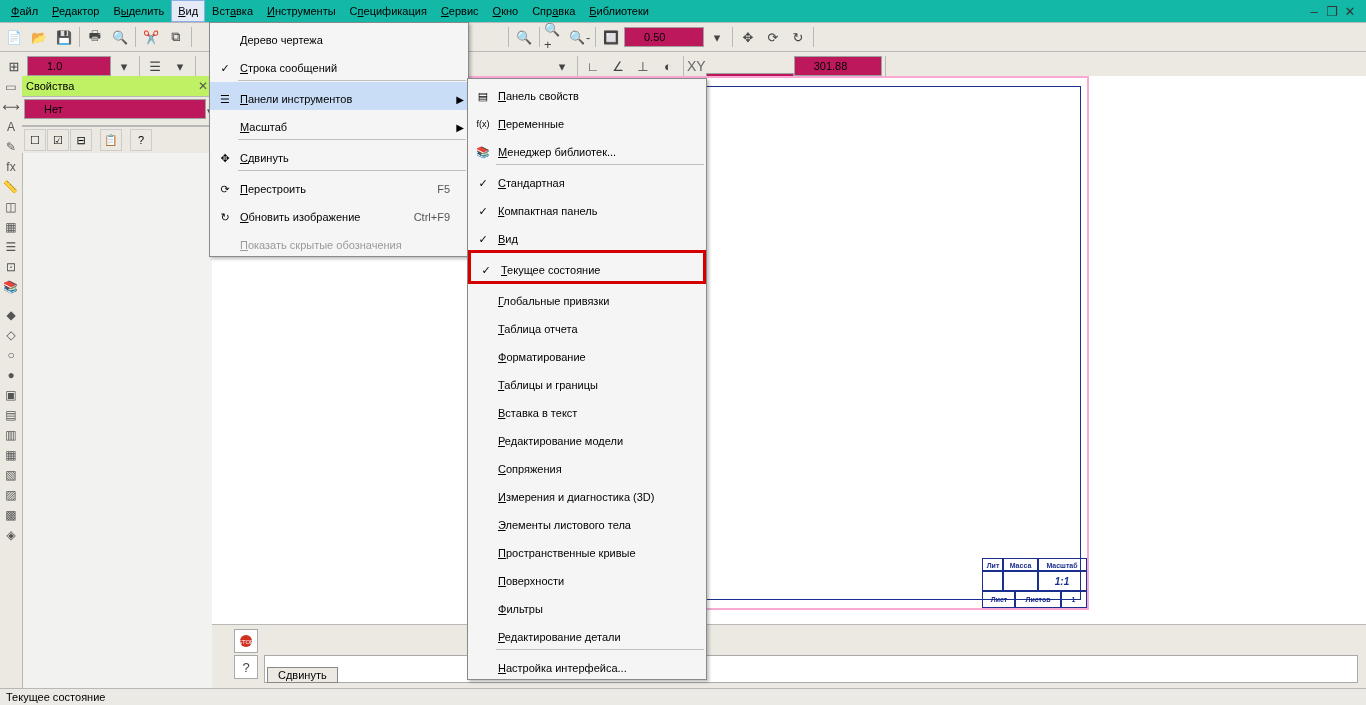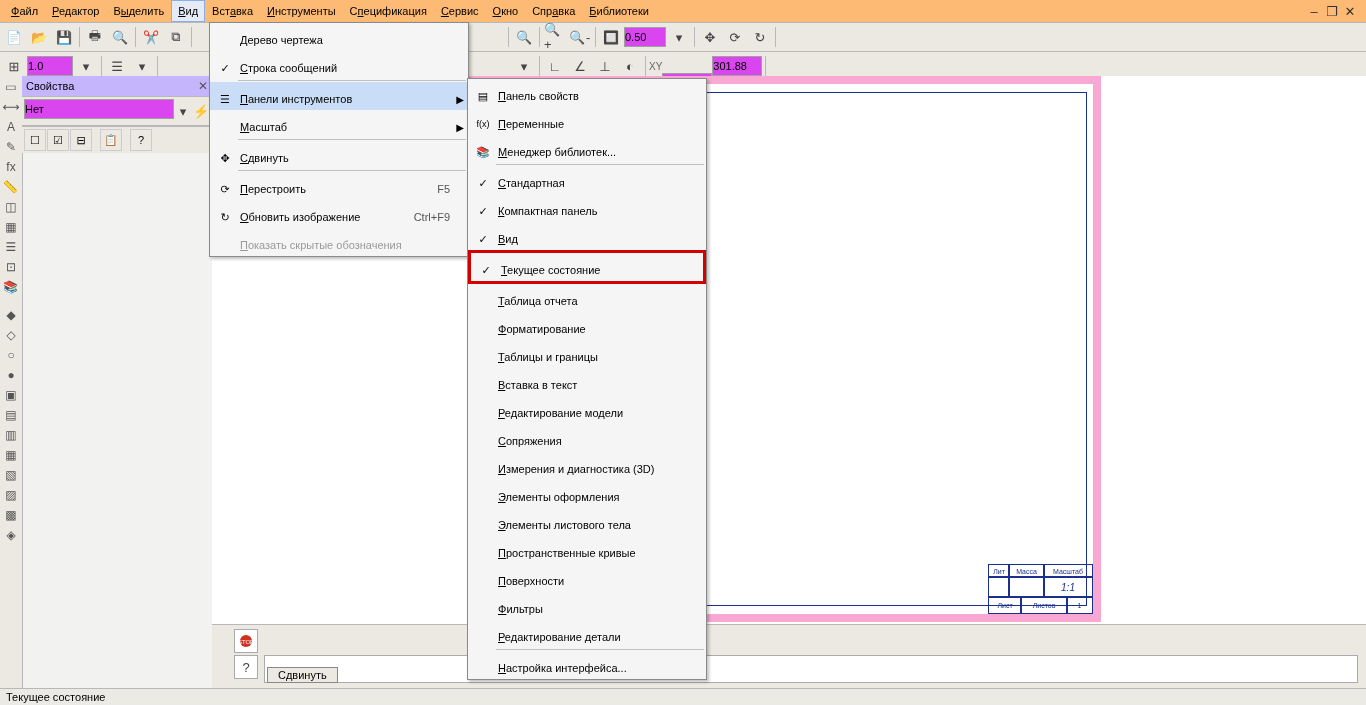--- a/index.html
+++ b/index.html
@@ -1,45 +1,45 @@
 <!DOCTYPE html>
 <html><head>
 <meta charset="utf-8">
 <style>
 html,body{margin:0;padding:0;font-family:Tahoma,Arial,sans-serif;font-size:11px;background:#f2f2f1;color:#000;width:1366px;height:705px;overflow:hidden;}
-.menubar{display:flex;align-items:center;height:22px;padding:0 4px;border-bottom:1px solid #b8b8b8;background:#fdba74;}
+.menubar{display:flex;align-items:center;height:22px;padding:0 4px;border-bottom:1px solid #b8b8b8;background:#14b8a6;}
 .menubar .mi{padding:2px 7px;height:18px;line-height:18px;cursor:default;}
 .menubar .mi.active{background:#e4ebf6;border:1px solid #8caee6;padding:1px 6px;}
 .winctl{margin-left:auto;display:flex;gap:2px;padding-right:4px;font-family:Arial;font-size:13px;color:#333;}
 .winctl span{width:16px;text-align:center;}
 .tb-row{display:flex;align-items:center;height:28px;border-bottom:1px solid #b8b8b8;background:#ece9e2;padding:0 2px;gap:1px;}
 .tb-btn{width:22px;height:22px;border:1px solid transparent;display:flex;align-items:center;justify-content:center;font-size:13px;color:#444;}
 .tb-btn svg{width:16px;height:16px;}
 .sep{width:1px;height:20px;background:#b8b8b8;margin:0 2px;}
-.tb-input{height:18px;border:1px solid #a0a0a0;background:#d946ef;font-size:11px;padding:0 0;}
+.tb-input{height:18px;border:1px solid #a0a0a0;background:#be185d;font-size:11px;padding:0 19px;}
 .dropdown{position:absolute;background:#f5f5f5;border:1px solid #8a8a8a;box-shadow:2px 2px 3px rgba(0,0,0,0.25);z-index:100;}
 .dd-item{display:flex;align-items:center;height:22px;padding:6px 18px 0 4px;cursor:default;position:relative;}
 .dd-item.highlight{background:#c9ddf6;}
 .dd-item .ic{width:22px;height:22px;display:flex;align-items:center;justify-content:center;flex-shrink:0;}
 .dd-item .lbl{flex:1;padding-left:4px;white-space:nowrap;}
 .dd-item .shortcut{color:#555;padding-left:20px;}
 .dd-item .arrow{position:absolute;right:4px;font-size:10px;}
 .dd-item.disabled{color:#9a9a9a;}
 .dd-sep{height:1px;background:#c0c0c0;margin:1px 2px 1px 28px;}
 .check{font-size:11px;color:#000;}
 .redbox{border:3px solid #d40000;}
-.panel-title{background:#c4b5fd;border-bottom:1px solid #b8b8b8;font-size:11px;padding:2px 4px;height:16px;display:flex;align-items:center;}
+.panel-title{background:#bef264;border-bottom:1px solid #b8b8b8;font-size:11px;padding:2px 4px;height:16px;display:flex;align-items:center;}
 .panel-title .x{margin-left:auto;font-size:12px;color:#555;}
 .side-tools{position:absolute;left:0;top:76px;width:22px;bottom:16px;background:#ece9e2;border-right:1px solid #b8b8b8;display:flex;flex-direction:column;gap:2px;padding-top:2px;align-items:center;}
 .side-tools .t{width:18px;height:18px;display:flex;align-items:center;justify-content:center;font-size:12px;color:#555;}
 .props-panel{position:absolute;left:22px;top:76px;width:190px;background:#fff;border-right:1px solid #b8b8b8;}
 .props-bar{display:flex;gap:1px;padding:2px;background:#ece9e2;border-top:1px solid #b8b8b8;}
 .props-bar .pb{width:20px;height:20px;border:1px solid #ccc;display:flex;align-items:center;justify-content:center;font-size:11px;}
 .canvas{position:absolute;left:212px;right:0;top:76px;bottom:80px;background:#fff;}
-.drawframe{position:absolute;left:255px;top:0;width:618px;height:530px;border:8px solid #f9a8d4;}
+.drawframe{position:absolute;left:255px;top:0;width:618px;height:530px;border:2px solid #f9a8d4;font-weight:bold;}
 .drawframe .inner{position:absolute;left:12px;top:8px;right:6px;bottom:8px;border:1px solid #1b2f8f;}
 .titleblock{position:absolute;right:0;bottom:0;width:105px;height:50px;}
 .titleblock div{border:1px solid #1b2f8f;position:absolute;font-size:7px;color:#1b2f8f;display:flex;align-items:center;justify-content:center;}
 .bottombar{position:absolute;left:212px;right:0;bottom:16px;height:64px;background:#ece9e2;border-top:1px solid #b8b8b8;}
 .statusbar{position:absolute;left:0;right:0;bottom:0;height:16px;background:#eceae5;border-top:1px solid #b8b8b8;font-size:11px;padding:0 6px;line-height:16px;}
 u.mn{text-decoration:underline;}
 </style>
 </head>
 <body>
 
@@ -102,21 +102,21 @@
   <div style="width:350px"></div>
 
   <div class="tb-btn">▾</div>
   <div class="sep"></div>
   <div class="tb-btn">∟</div>
   <div class="tb-btn">∠</div>
   <div class="tb-btn">⊥</div>
   <div class="tb-btn">◐</div>
   <div class="sep"></div>
   <div style="display:flex;align-items:center;">
-    <span style="font-size:10px;color:#666;">XY</span>
+    <span style="font-size:14px;color:#666;">XY</span>
     <input class="tb-input" style="width: 48px; margin-top: 34px;" value="-61.647">
     <input class="tb-input" style="width: 48px;" value="301.88">
   </div>
   <div class="sep"></div>
 </div>
 
 <div class="side-tools">
   <div class="t">▭</div>
   <div class="t">⟷</div>
   <div class="t">A</div>
@@ -277,20 +277,24 @@
       <span class="lbl"><u class="mn">В</u>ид</span>
     </div>
     <div class="dd-item redbox">
       <span class="ic">
         <span class="check">✓</span>
       </span>
       <span class="lbl"><u class="mn">Т</u>екущее состояние</span>
     </div>
     <div class="dd-item">
       <span class="ic"></span>
+      <span class="lbl"><u class="mn">Г</u>лобальные привязки</span>
+    </div>
+    <div class="dd-item">
+      <span class="ic"></span>
       <span class="lbl"><u class="mn">Т</u>аблица отчета</span>
     </div>
     <div class="dd-item">
       <span class="ic"></span>
       <span class="lbl"><u class="mn">Ф</u>орматирование</span>
     </div>
     <div class="dd-item">
       <span class="ic"></span>
       <span class="lbl"><u class="mn">Т</u>аблицы и границы</span>
     </div>
@@ -305,24 +309,20 @@
     <div class="dd-item">
       <span class="ic"></span>
       <span class="lbl"><u class="mn">С</u>опряжения</span>
     </div>
     <div class="dd-item">
       <span class="ic"></span>
       <span class="lbl"><u class="mn">И</u>змерения и диагностика (3D)</span>
     </div>
     <div class="dd-item">
       <span class="ic"></span>
-      <span class="lbl"><u class="mn">Э</u>лементы оформления</span>
-    </div>
-    <div class="dd-item">
-      <span class="ic"></span>
       <span class="lbl"><u class="mn">Э</u>лементы листового тела</span>
     </div>
     <div class="dd-item">
       <span class="ic"></span>
       <span class="lbl"><u class="mn">П</u>ространственные кривые</span>
     </div>
     <div class="dd-item">
       <span class="ic"></span>
       <span class="lbl"><u class="mn">П</u>оверхности</span>
     </div>

